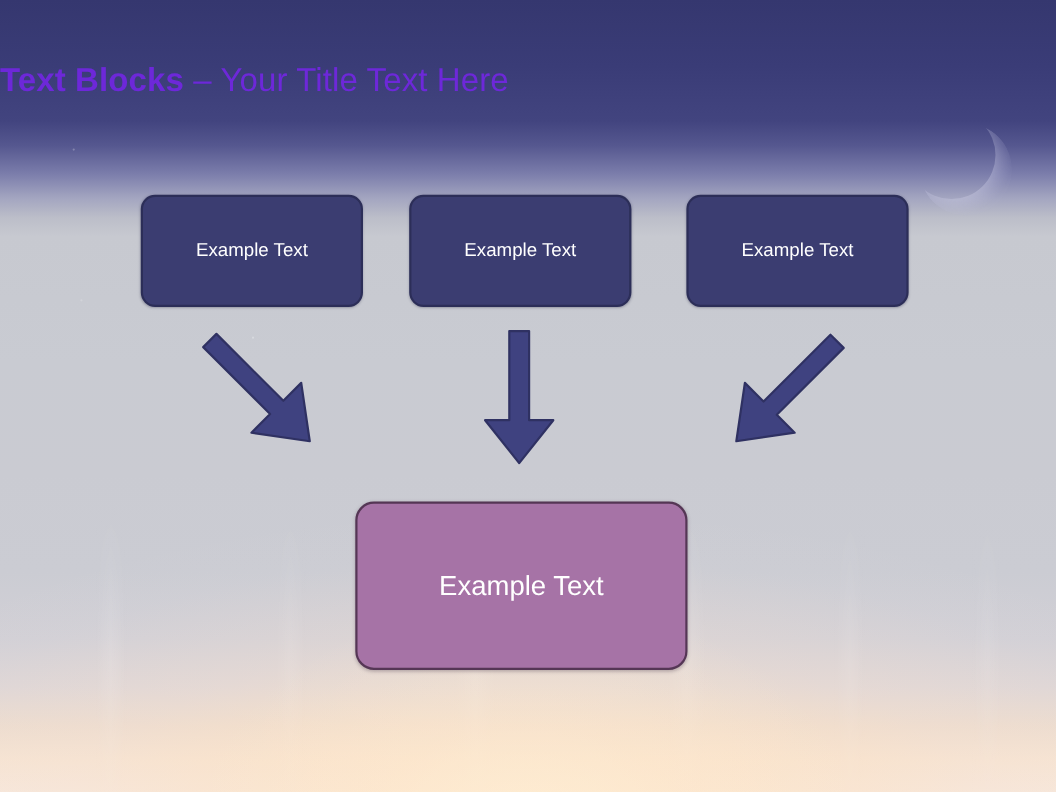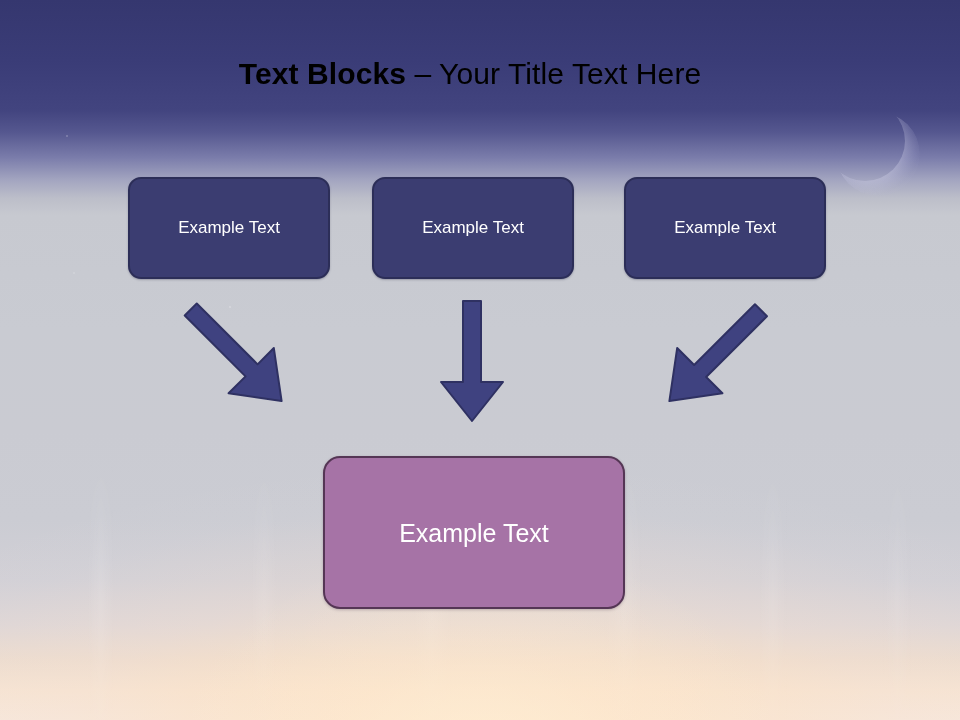--- a/index.html
+++ b/index.html
@@ -114,22 +114,22 @@
     border-radius: 50%;
     background: rgba(255,255,255,0.55);
   }
 
   
   .title {
     position: absolute;
     left: 0;
     top: 54px;
     width: 940px;
-    text-align: center;
-    color: #000000;
+    text-align: left;
+    color: #6d28d9;
     font-size: 30px;
     line-height: 40px;
     letter-spacing: 0.1px;
     white-space: nowrap;
   }
   .title .t-bold { font-weight: bold; }
   .title .t-reg  { font-weight: normal; }
 
   
   .nbox {

